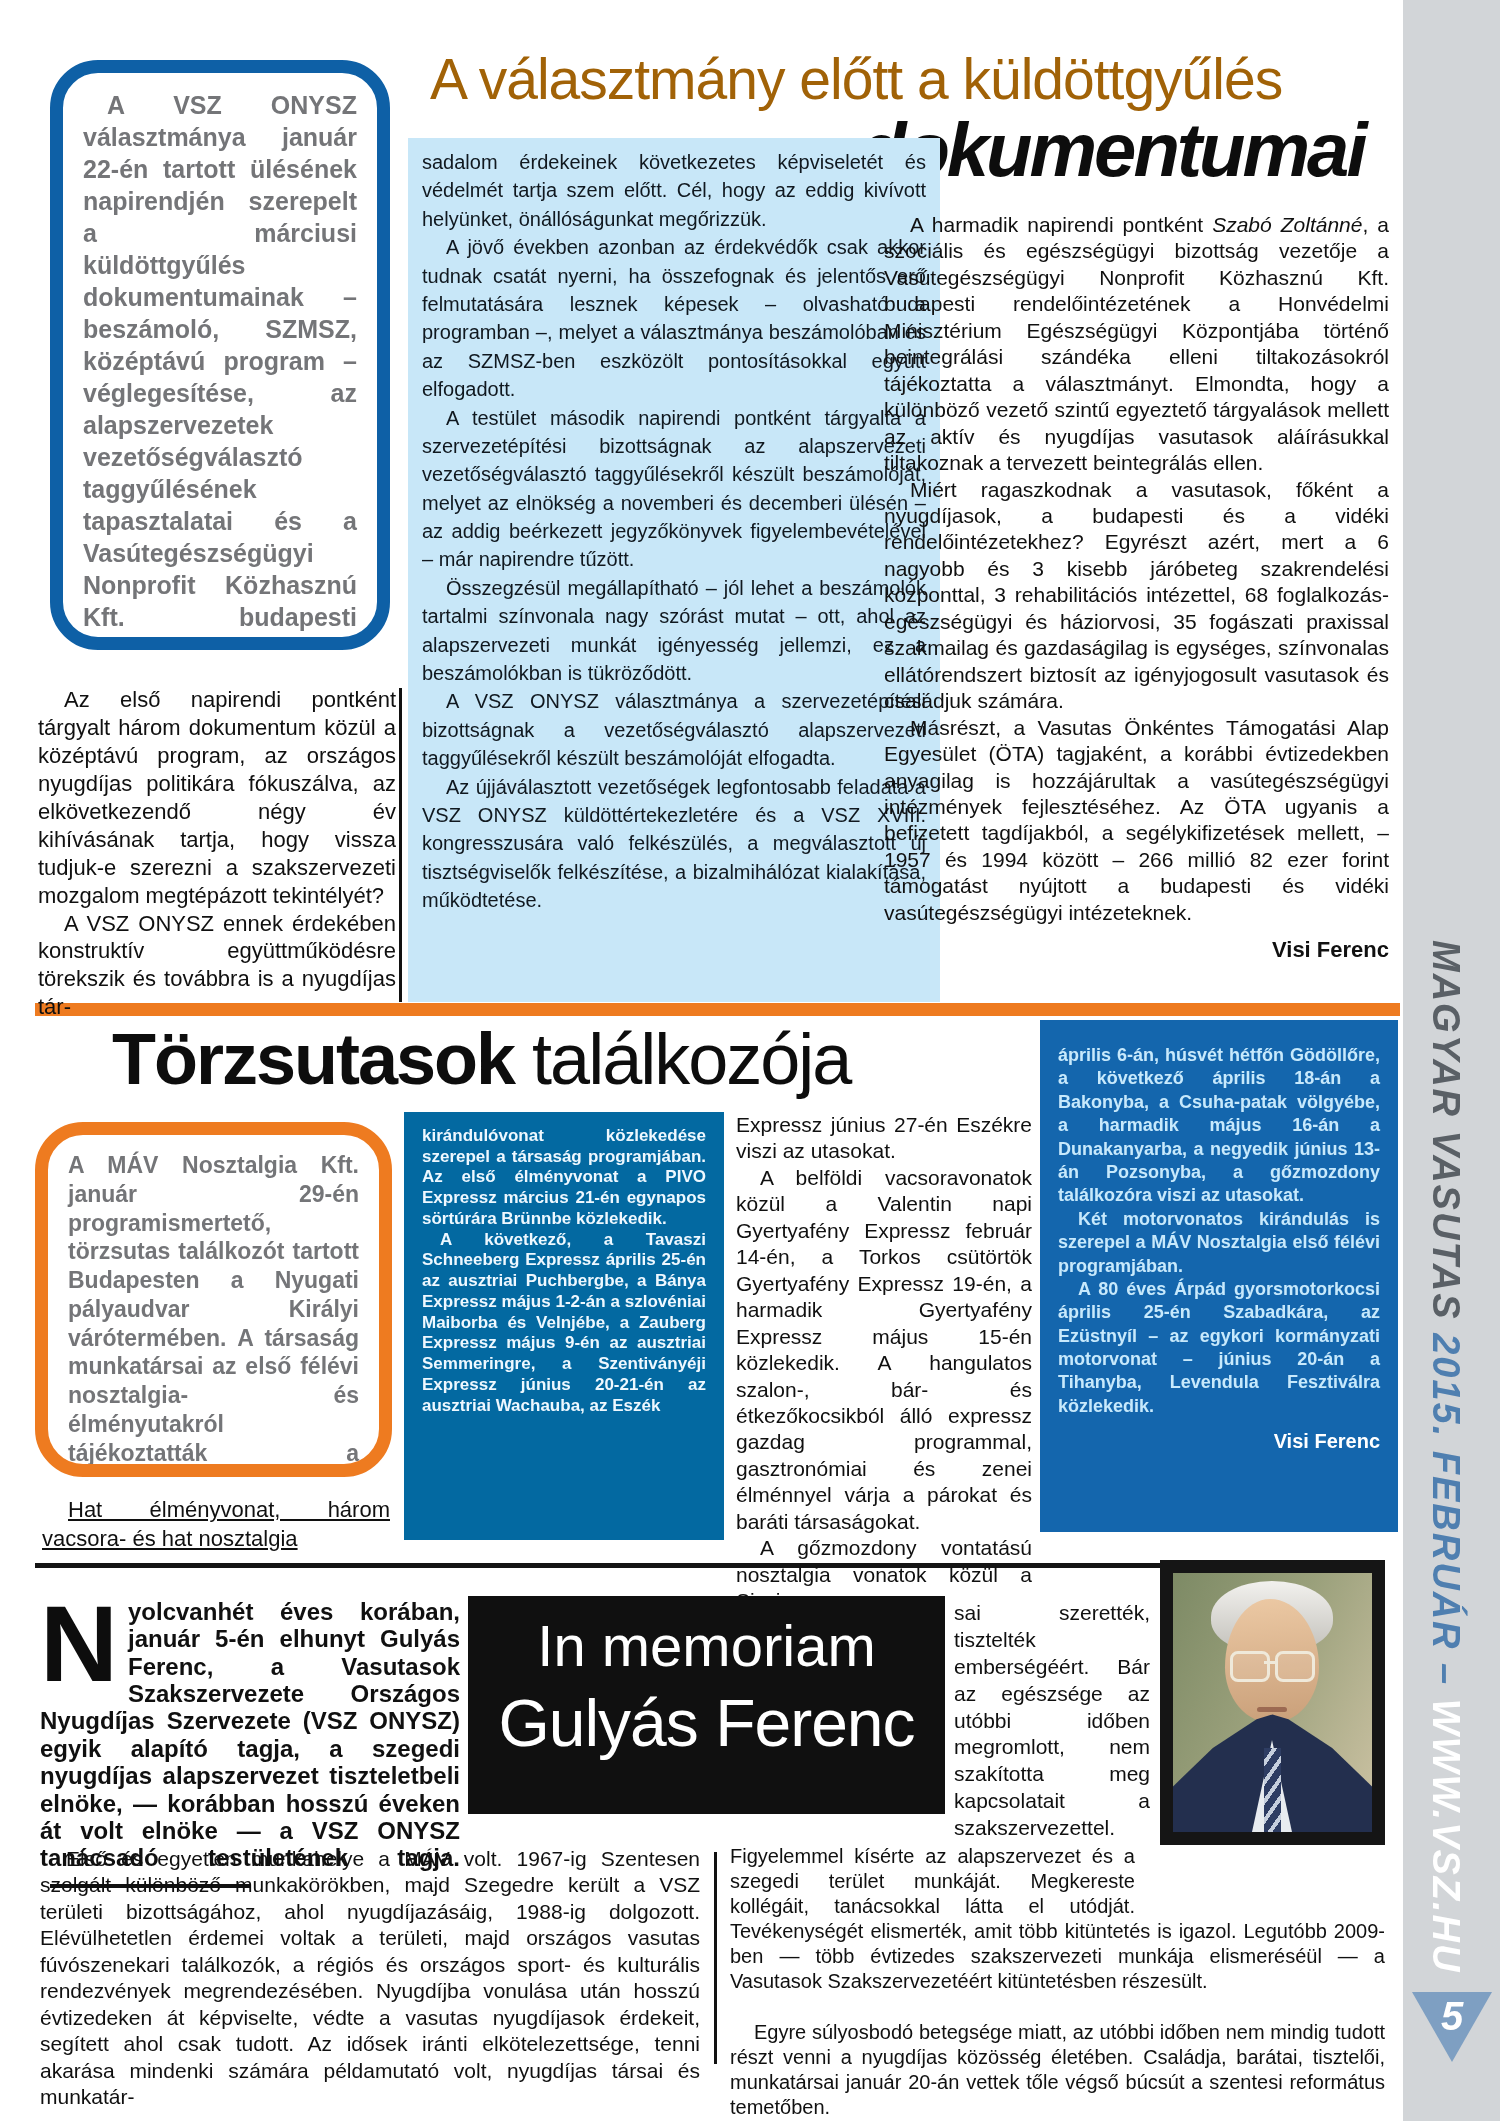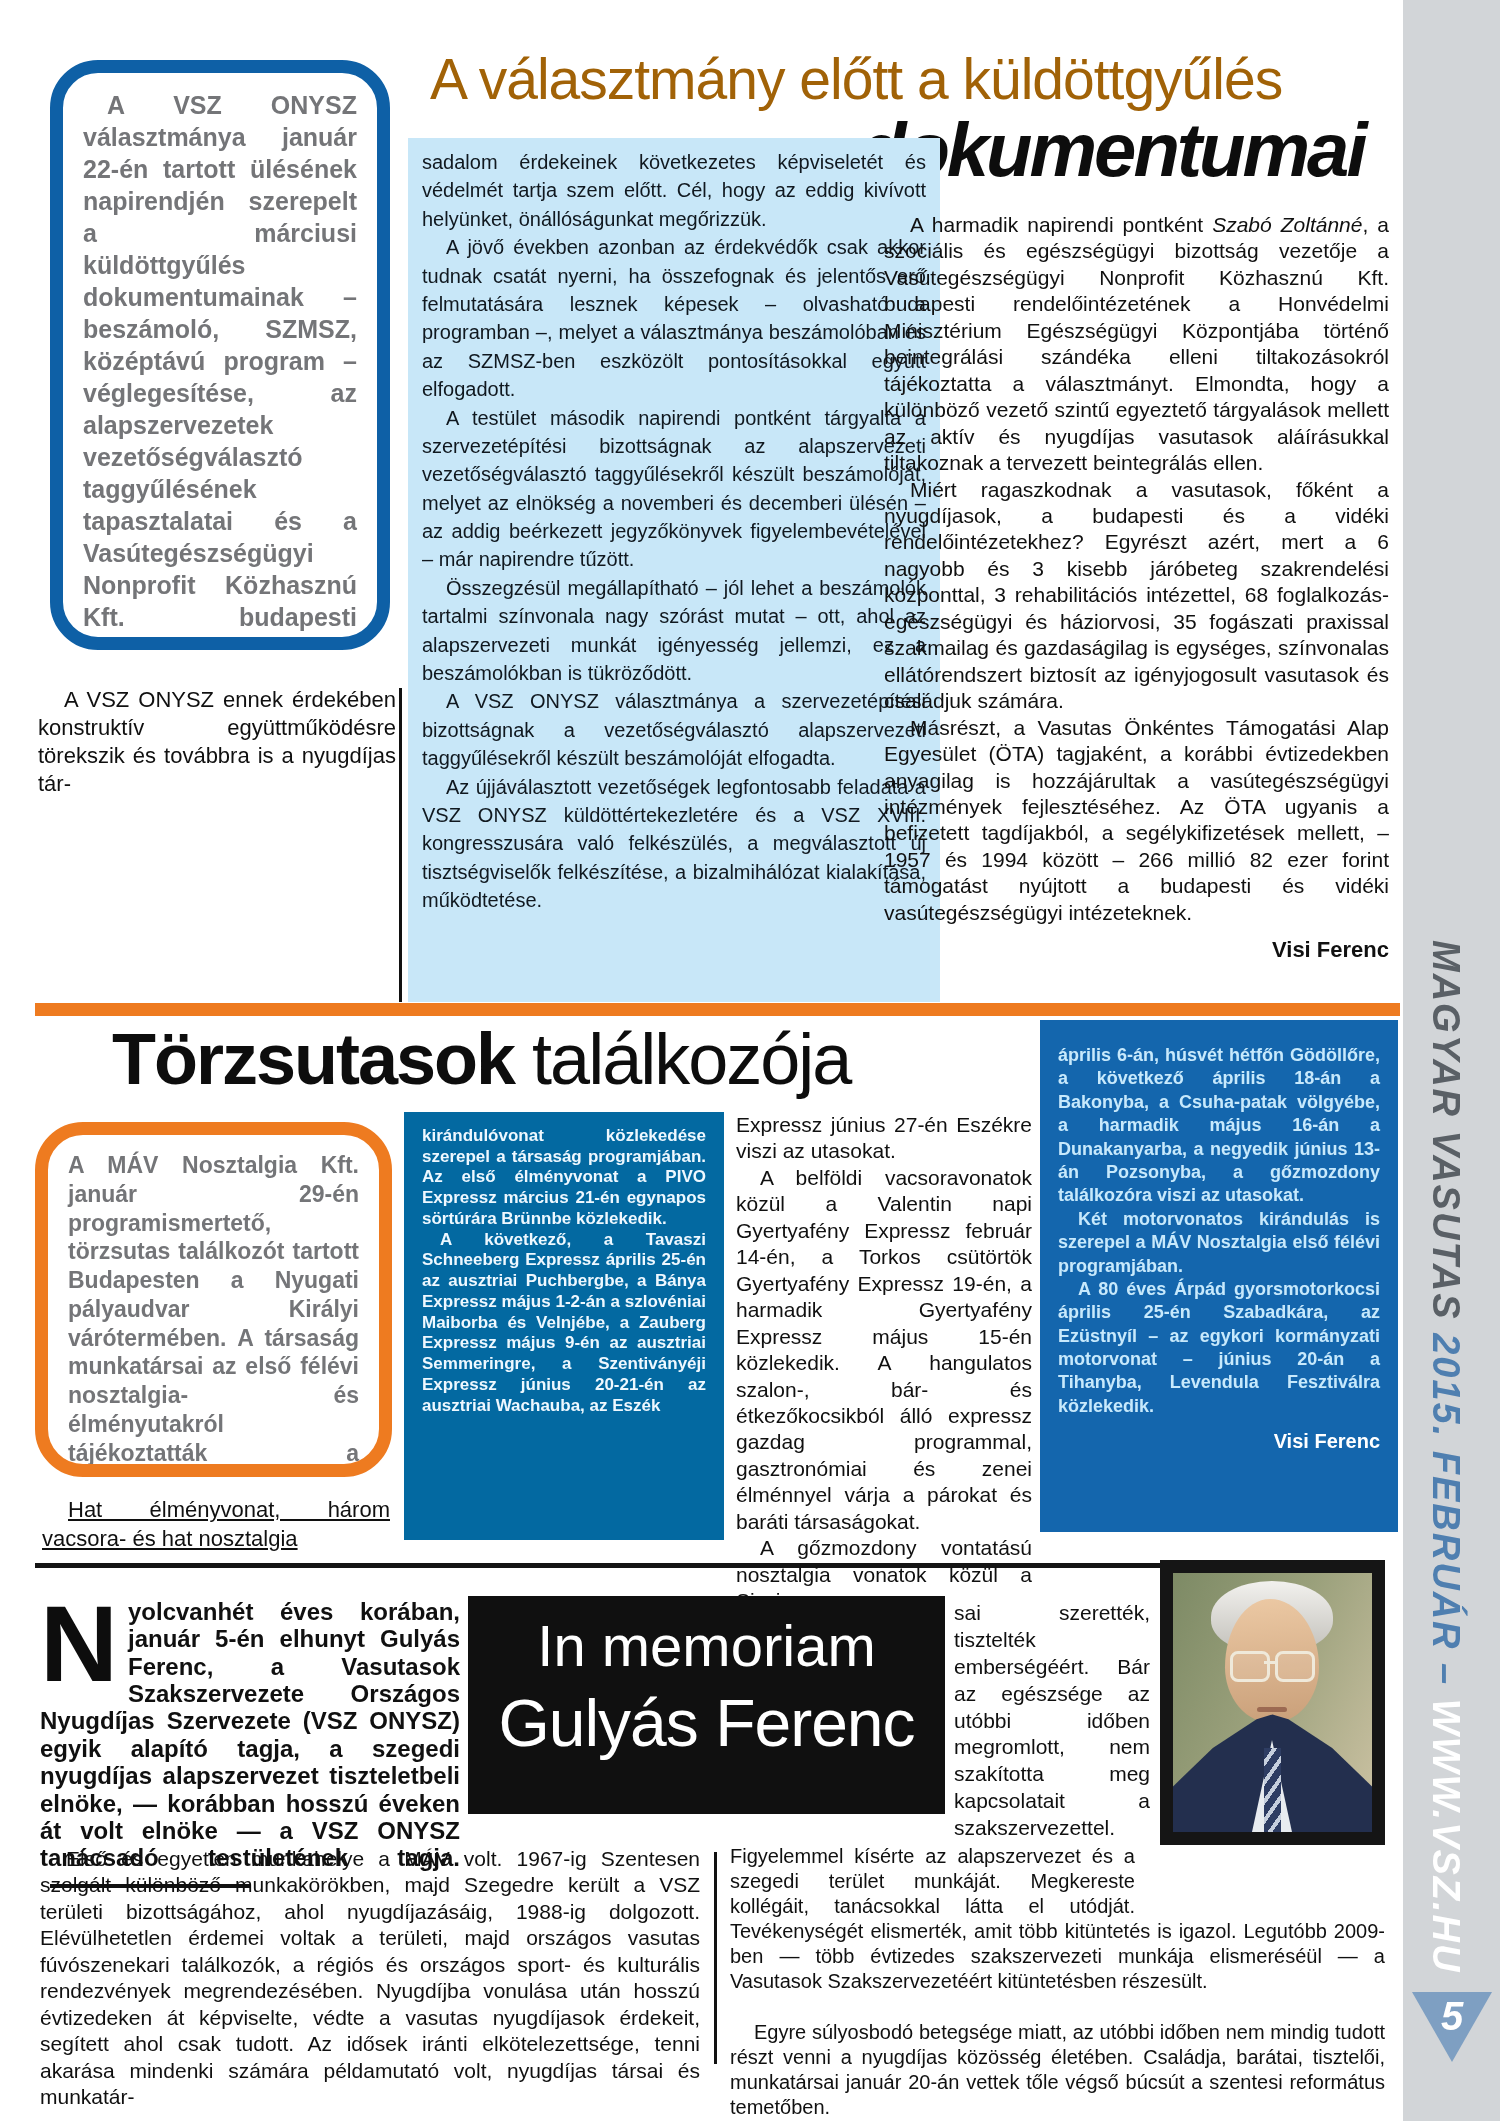--- a/index.html
+++ b/index.html
@@ -155,20 +155,21 @@
   <div class="abs vdiv vdiv-c"></div>
 
   <div class="abs s1-title1">A választmány előtt a küldöttgyűlés</div>
   <div class="abs s1-title2">dokumentumai</div>
 
   <div class="abs s1-box jus">
     <p>A VSZ ONYSZ választmánya január 22-én tartott ülésének napirendjén szerepelt a márciusi küldöttgyűlés dokumentumainak – beszámoló, SZMSZ, középtávú program – véglegesítése, az alapszervezetek vezetőségválasztó taggyűlésének tapasztalatai és a Vasútegészségügyi Nonprofit Közhasznú Kft. budapesti rendelőintézetének a Honvédelmi Minisztérium Egészségügyi Központjába történő beintegrálása elleni tiltakozás formái.</p>
   </div>
 
   <div class="abs s1-col1 jus">
+      <p>Az első napirendi pontként tárgyalt három dokumentum közül a középtávú program, az országos nyugdíjas politikára fókuszálva, az elkövetkezendő négy év kihívásának tartja, hogy vissza tudjuk-e szerezni a szakszervezeti mozgalom megtépázott tekintélyét?</p>
       <p>A VSZ ONYSZ ennek érdekében konstruktív együttműködésre törekszik és továbbra is a nyugdíjas tár-</p>
     </div>
 
   <div class="abs s1-col2 jus">
       <p>sadalom érdekeinek következetes képviseletét és védelmét tartja szem előtt. Cél, hogy az eddig kivívott helyünket, önállóságunkat megőrizzük.</p>
       <p>A jövő években azonban az érdekvédők csak akkor tudnak csatát nyerni, ha összefognak és jelentős erő felmutatására lesznek képesek – olvasható a programban –, melyet a választmánya beszámolóban és az SZMSZ-ben eszközölt pontosításokkal együtt elfogadott.</p>
       <p>A testület második napirendi pontként tárgyalta a szervezetépítési bizottságnak az alapszervezeti vezetőségválasztó taggyűlésekről készült beszámolóját, melyet az elnökség a novemberi és decemberi ülésén – az addig beérkezett jegyzőkönyvek figyelembevételével – már napirendre tűzött.</p>
       <p>Összegzésül megállapítható – jól lehet a beszámolók tartalmi színvonala nagy szórást mutat – ott, ahol az alapszervezeti munkát igényesség jellemzi, ez a beszámolókban is tükröződött.</p>
       <p>A VSZ ONYSZ választmánya a szervezetépítési bizottságnak a vezetőségválasztó alapszervezeti taggyűlésekről készült beszámolóját elfogadta.</p>
       <p>Az újjáválasztott vezetőségek legfontosabb feladata a VSZ ONYSZ küldöttértekezletére és a VSZ XVIII. kongresszusára való felkészülés, a megválasztott új tisztségviselők felkészítése, a bizalmihálózat kialakítása, működtetése.</p>

